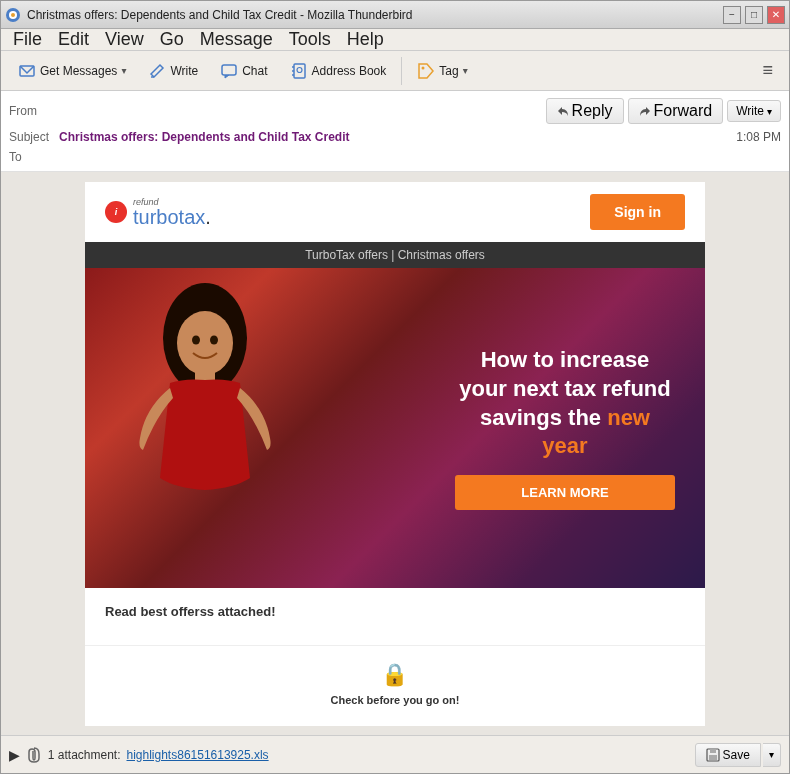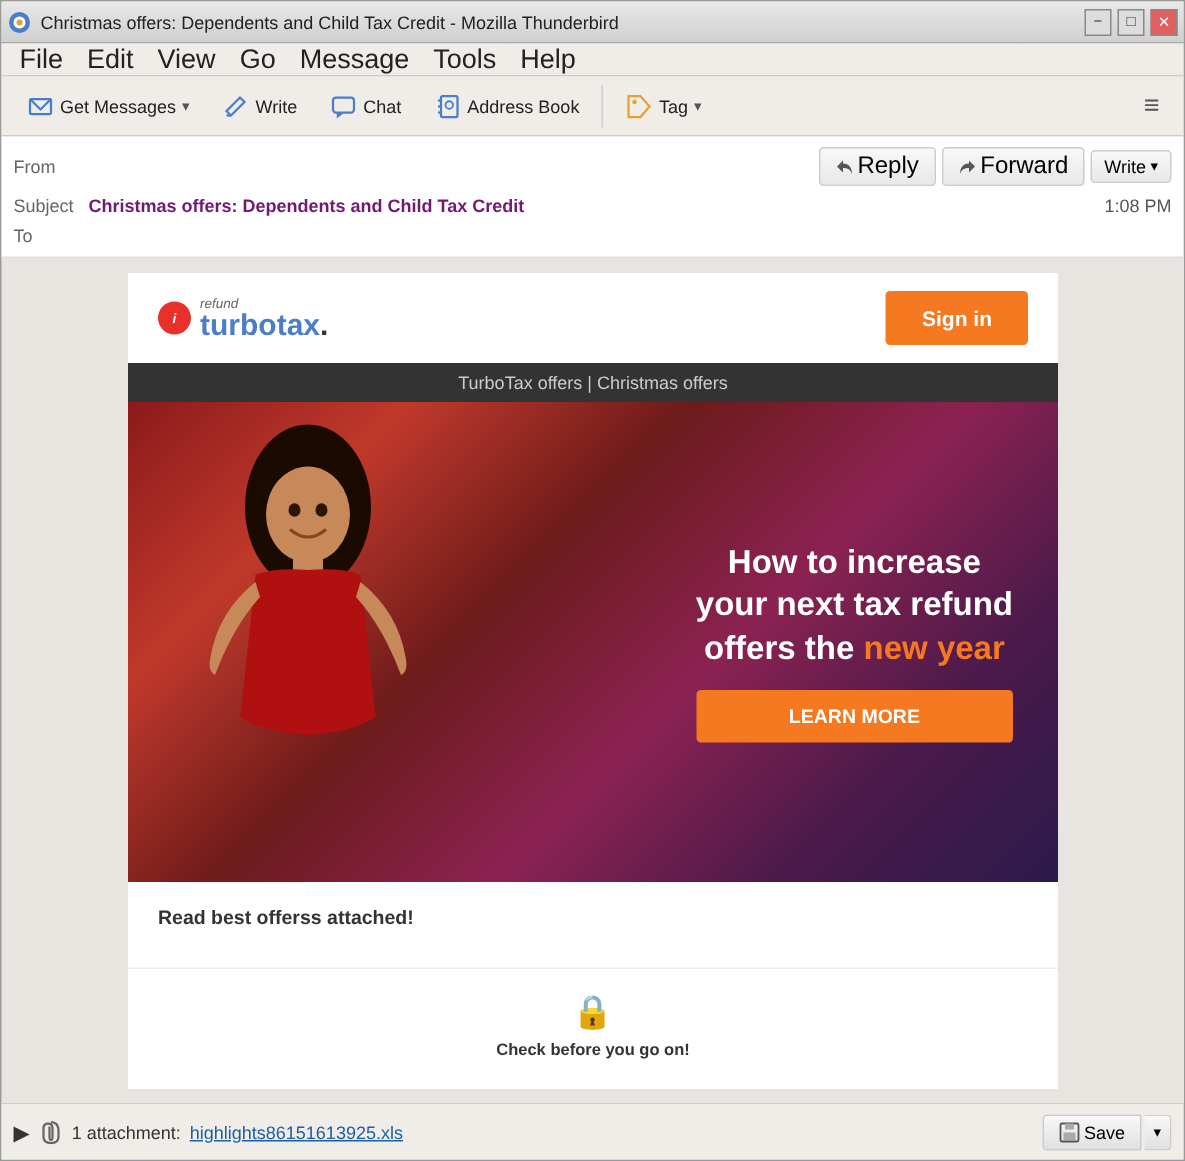--- a/index.html
+++ b/index.html
@@ -202,21 +202,21 @@
 
     <div class="email-body">
 
       <div class="turbotax-header">
         <div class="turbotax-logo">
           <div class="turbotax-logo-circle">
             <span>i</span>
           </div>
           <div>
             <div style="font-size:9px;color:#666;font-style:italic;">refund</div>
-            <div style="font-size:20px;font-weight:bold;color:#333;line-height:1;">
+            <div style="font-size:20px;font-weight:normal;color:#333;line-height:1;">
               <span style="color:#4a7ec7;">turbotax</span><span>.</span>
             </div>
           </div>
         </div>
         <button class="sign-in-btn">Sign in</button>
       </div>
 
       <div class="turbotax-nav">
         <span>TurboTax offers  |  Christmas offers</span>
       </div>
@@ -239,21 +239,21 @@
           <path d="M78 75 Q90 85 102 75" fill="none" stroke="#8b4513" stroke-width="2"></path>
 
           <ellipse cx="81" cy="62" rx="4" ry="4.5" fill="#2a1500"></ellipse>
           <ellipse cx="99" cy="62" rx="4" ry="4.5" fill="#2a1500"></ellipse>
         </svg>
 
         <div class="turbotax-image-text">
           <h2>
             <span>How to increase</span><br>
             <span>your next tax refund</span><br>
-            <span>offers the</span>
+            <span>savings the</span>
             <span class="new-year">new year</span>
           </h2>
           <button class="learn-more-btn">LEARN MORE</button>
         </div>
       </div>
 
       <div class="turbotax-body">
         <p>
           <strong>Read best offerss attached!</strong>
         </p>

